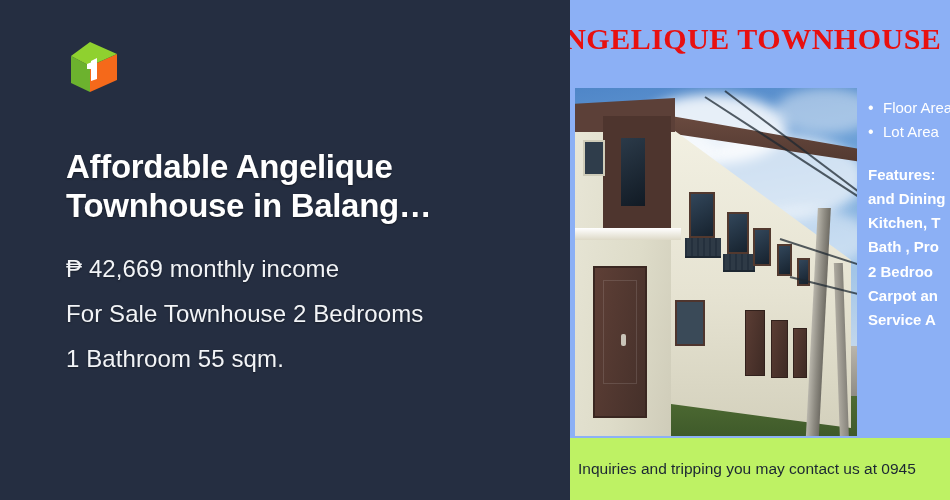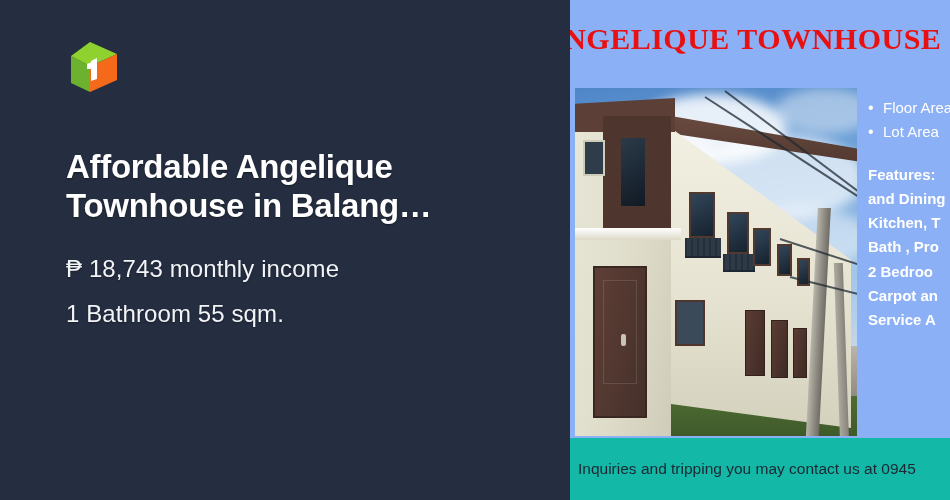--- a/index.html
+++ b/index.html
@@ -170,21 +170,21 @@
   }
   .bullet-row { position:relative; padding-left:15px; }
   .bullet-row::before {
     content:"\2022"; position:absolute; left:0; top:-1px; font-size:16px; color:#ffffff;
   }
   .features-head { margin-top:18px; font-weight:bold; }
   .feat-line { font-weight:bold; }
 
   .flyer-footer {
     position:absolute; left:0; bottom:0; width:380px; height:62px;
-    background:#14b8a6;
+    background:#bef264;
   }
   .flyer-footer span {
     position:absolute; left:8px; top:22px;
     color:#1c2733; font-size:15.5px; white-space:nowrap;
   }
 </style>
 </head>
 <body>
 
 <div class="card">
@@ -203,21 +203,22 @@
         <polygon points="27,25 33,22 33,43 27,45" fill="#ffffff"></polygon>
         <polygon points="23,28 28,26 28,33 23,33" fill="#ffffff"></polygon>
       </svg>
     </div>
 
     <div class="text-block">
       <div class="listing-title">Affordable Angelique
 Townhouse in Balang…</div>
 
       <div class="detail-lines">
-        <div class="detail-line">₱ 18,743 monthly income</div>
+        <div class="detail-line">₱ 42,669 monthly income</div>
+        <div class="detail-line">For Sale Townhouse 2 Bedrooms</div>
         <div class="detail-line">1 Bathroom 55 sqm.</div>
       </div>
     </div>
   </div>
 
   <div class="right-pane">
 
     <div class="flyer-head">ANGELIQUE TOWNHOUSE</div>
 
     <div class="photo">

